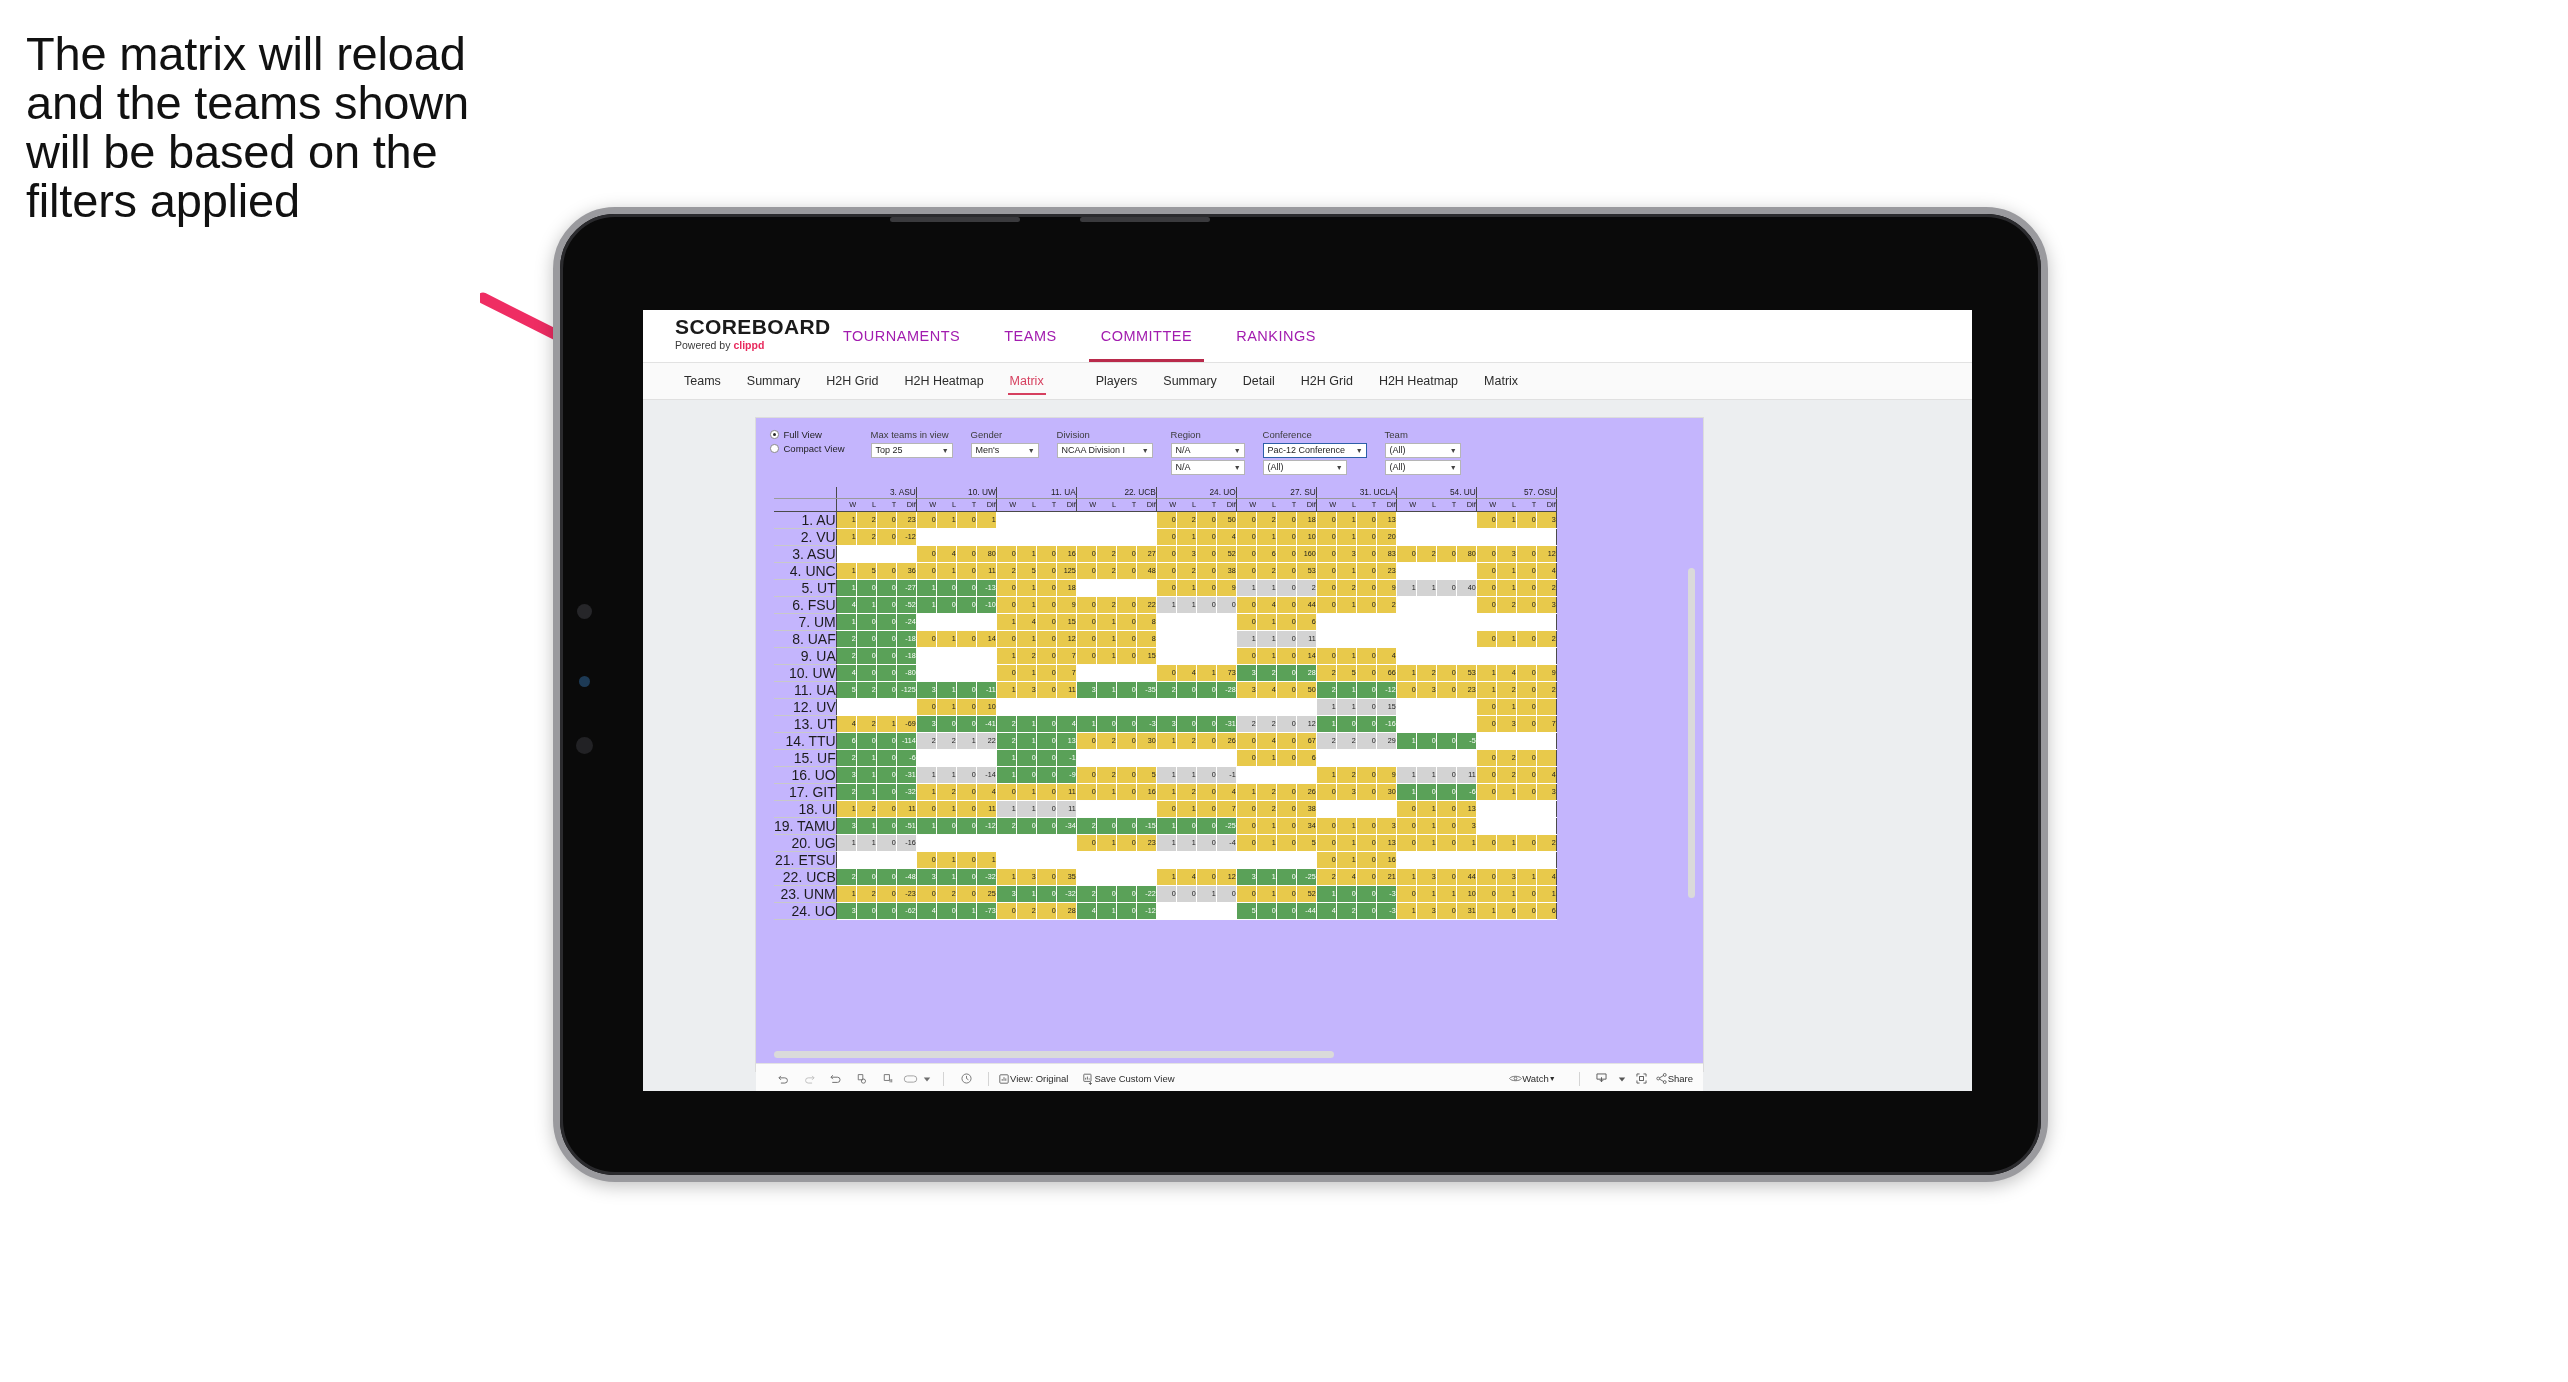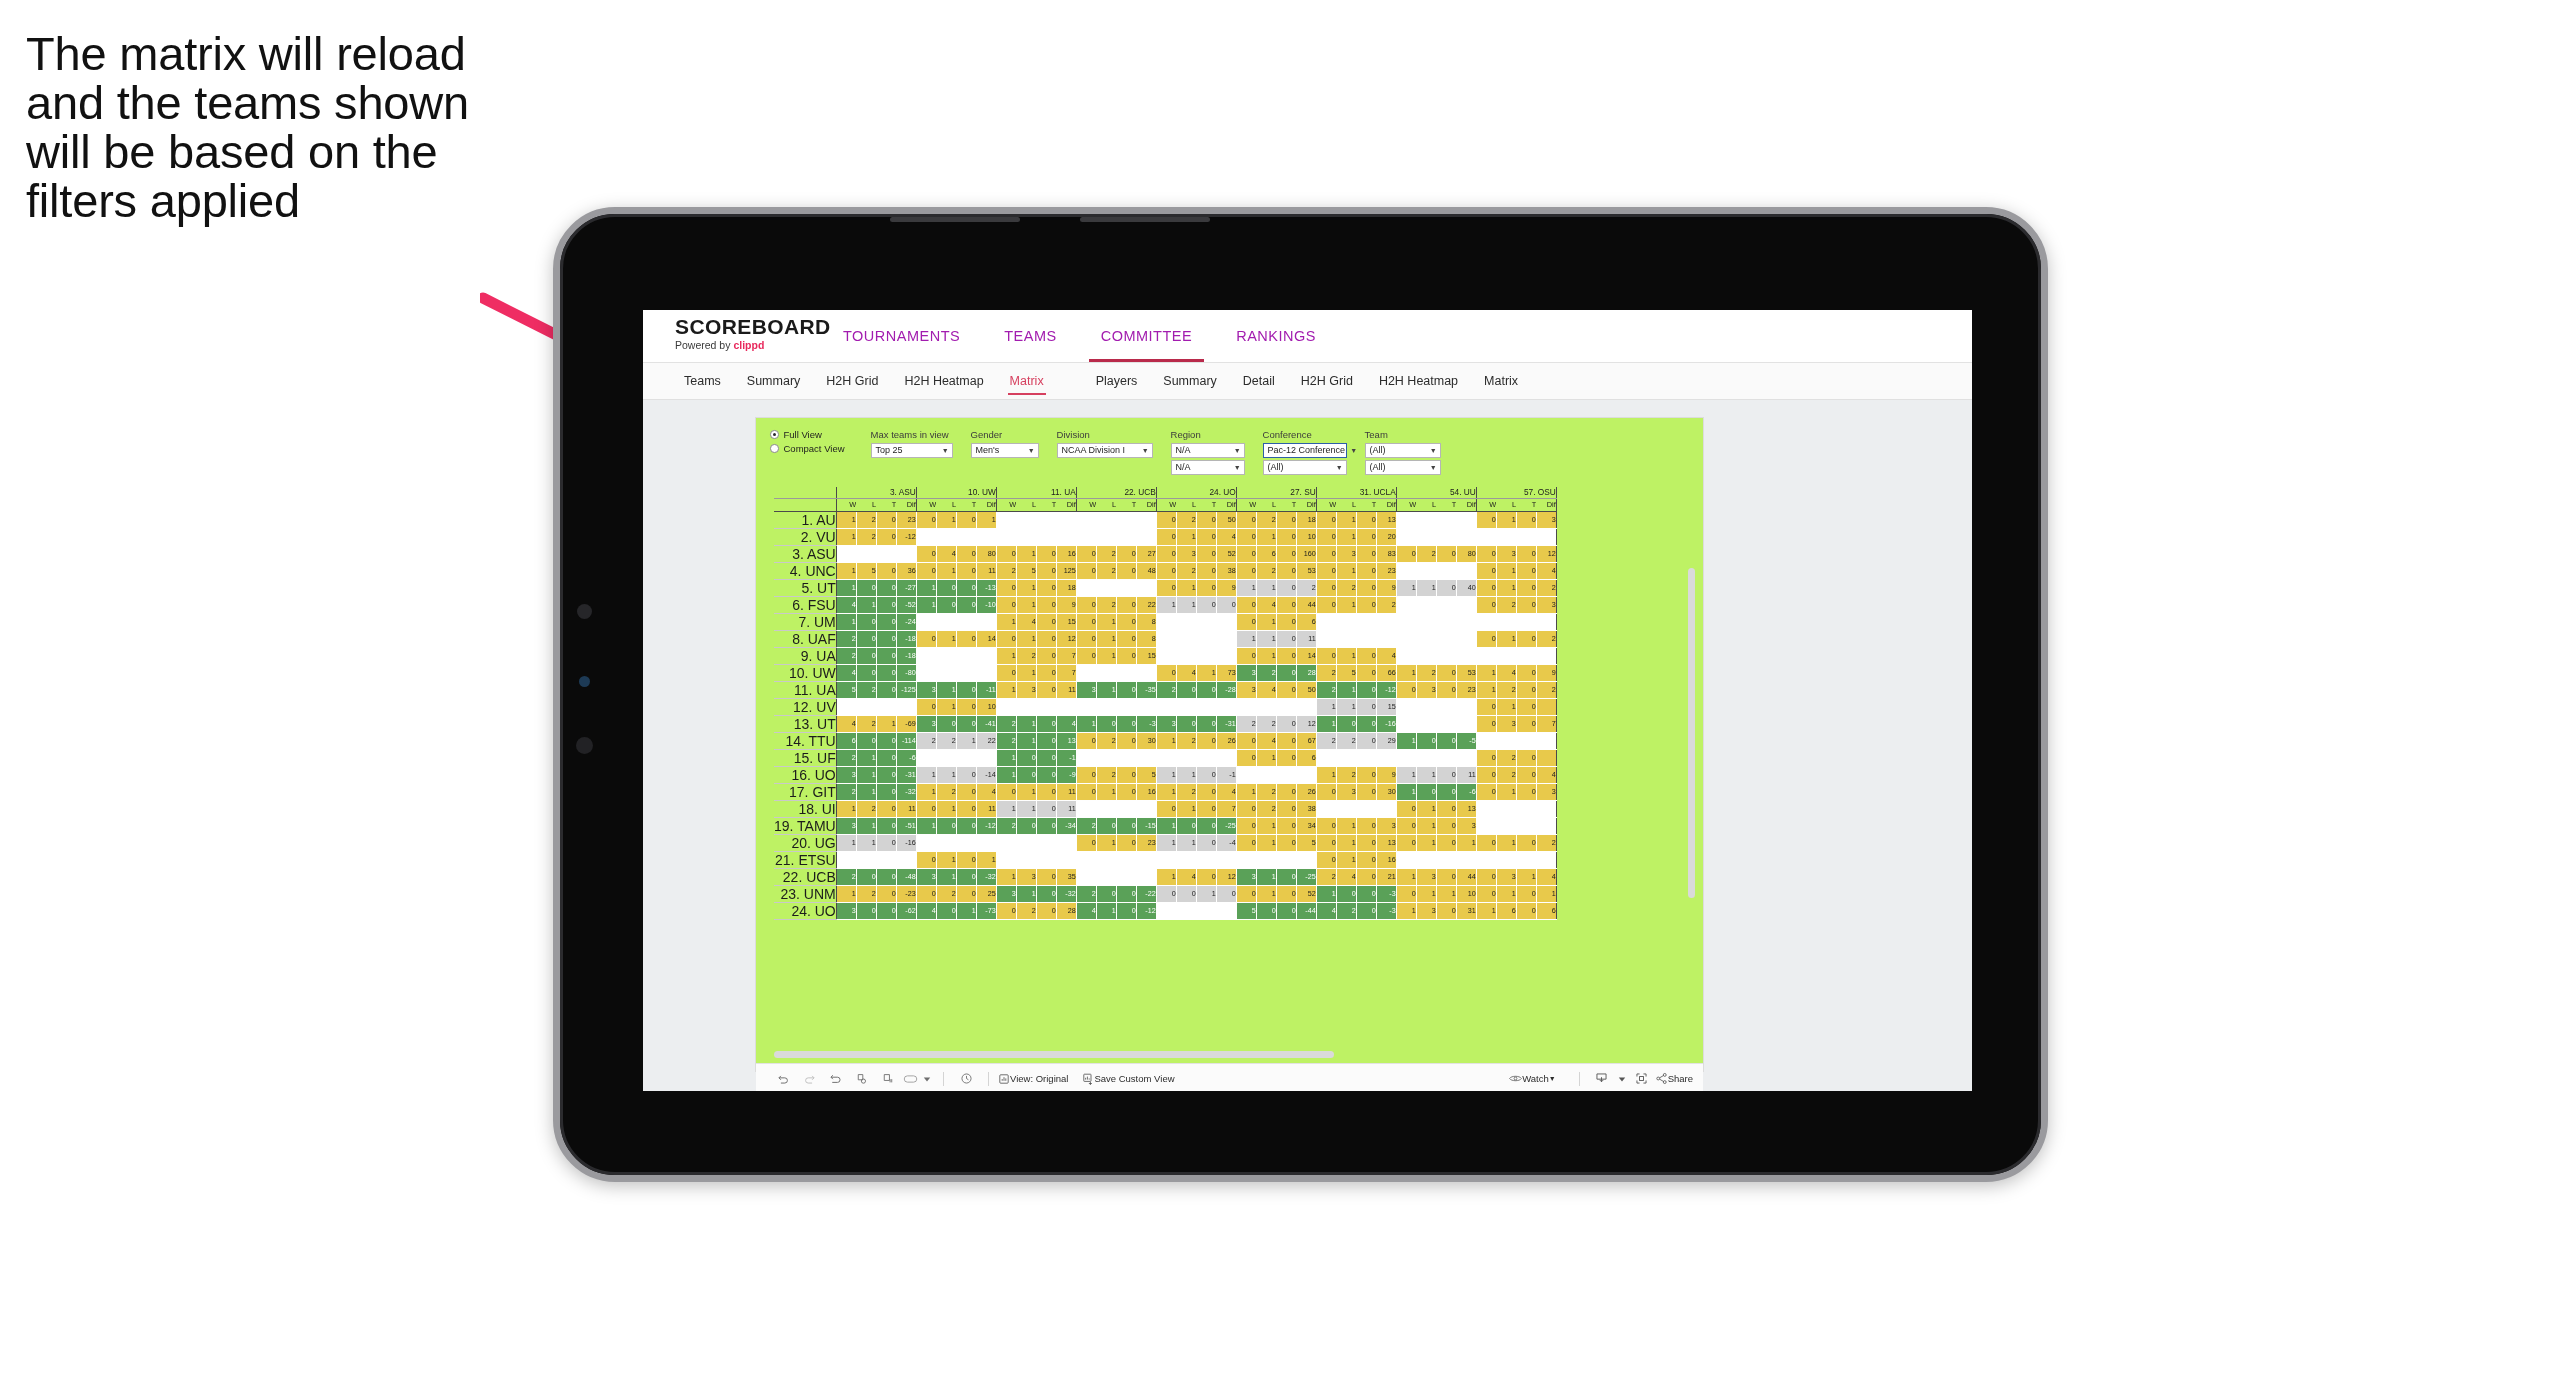--- a/index.html
+++ b/index.html
@@ -153,21 +153,21 @@
   
   #canvas {
     position: relative;
     height: calc(781px - 52px - 36px);
     background: #eceef0;
   }
   #sheet {
     position: absolute;
     left: 113px; top: 18px;
     width: 947px; height: 653px;
-    background: #bef264;
+    background: #c4b5fd;
     box-shadow: 0 0 0 1px #dcdcdc;
   }
 
   
   #filters {
     display: flex;
     padding: 11px 0 6px 14px;
     gap: 0px;
     align-items: flex-start;
   }
@@ -422,21 +422,21 @@
               <span class="caret">▼</span>
             </div>
             <div class="fselect" style="width:74px;">
               <span>N/A</span>
               <span class="caret">▼</span>
             </div>
           </div>
 
           <div class="fgroup">
             <div class="flabel">Conference</div>
-            <div class="fselect hl" style="width:84px;">
+            <div class="fselect hl" style="width:104px;">
               <span>Pac-12 Conference</span>
               <span class="caret">▼</span>
             </div>
             <div class="fselect" style="width:84px;">
               <span>(All)</span>
               <span class="caret">▼</span>
             </div>
           </div>
 
           <div class="fgroup">

